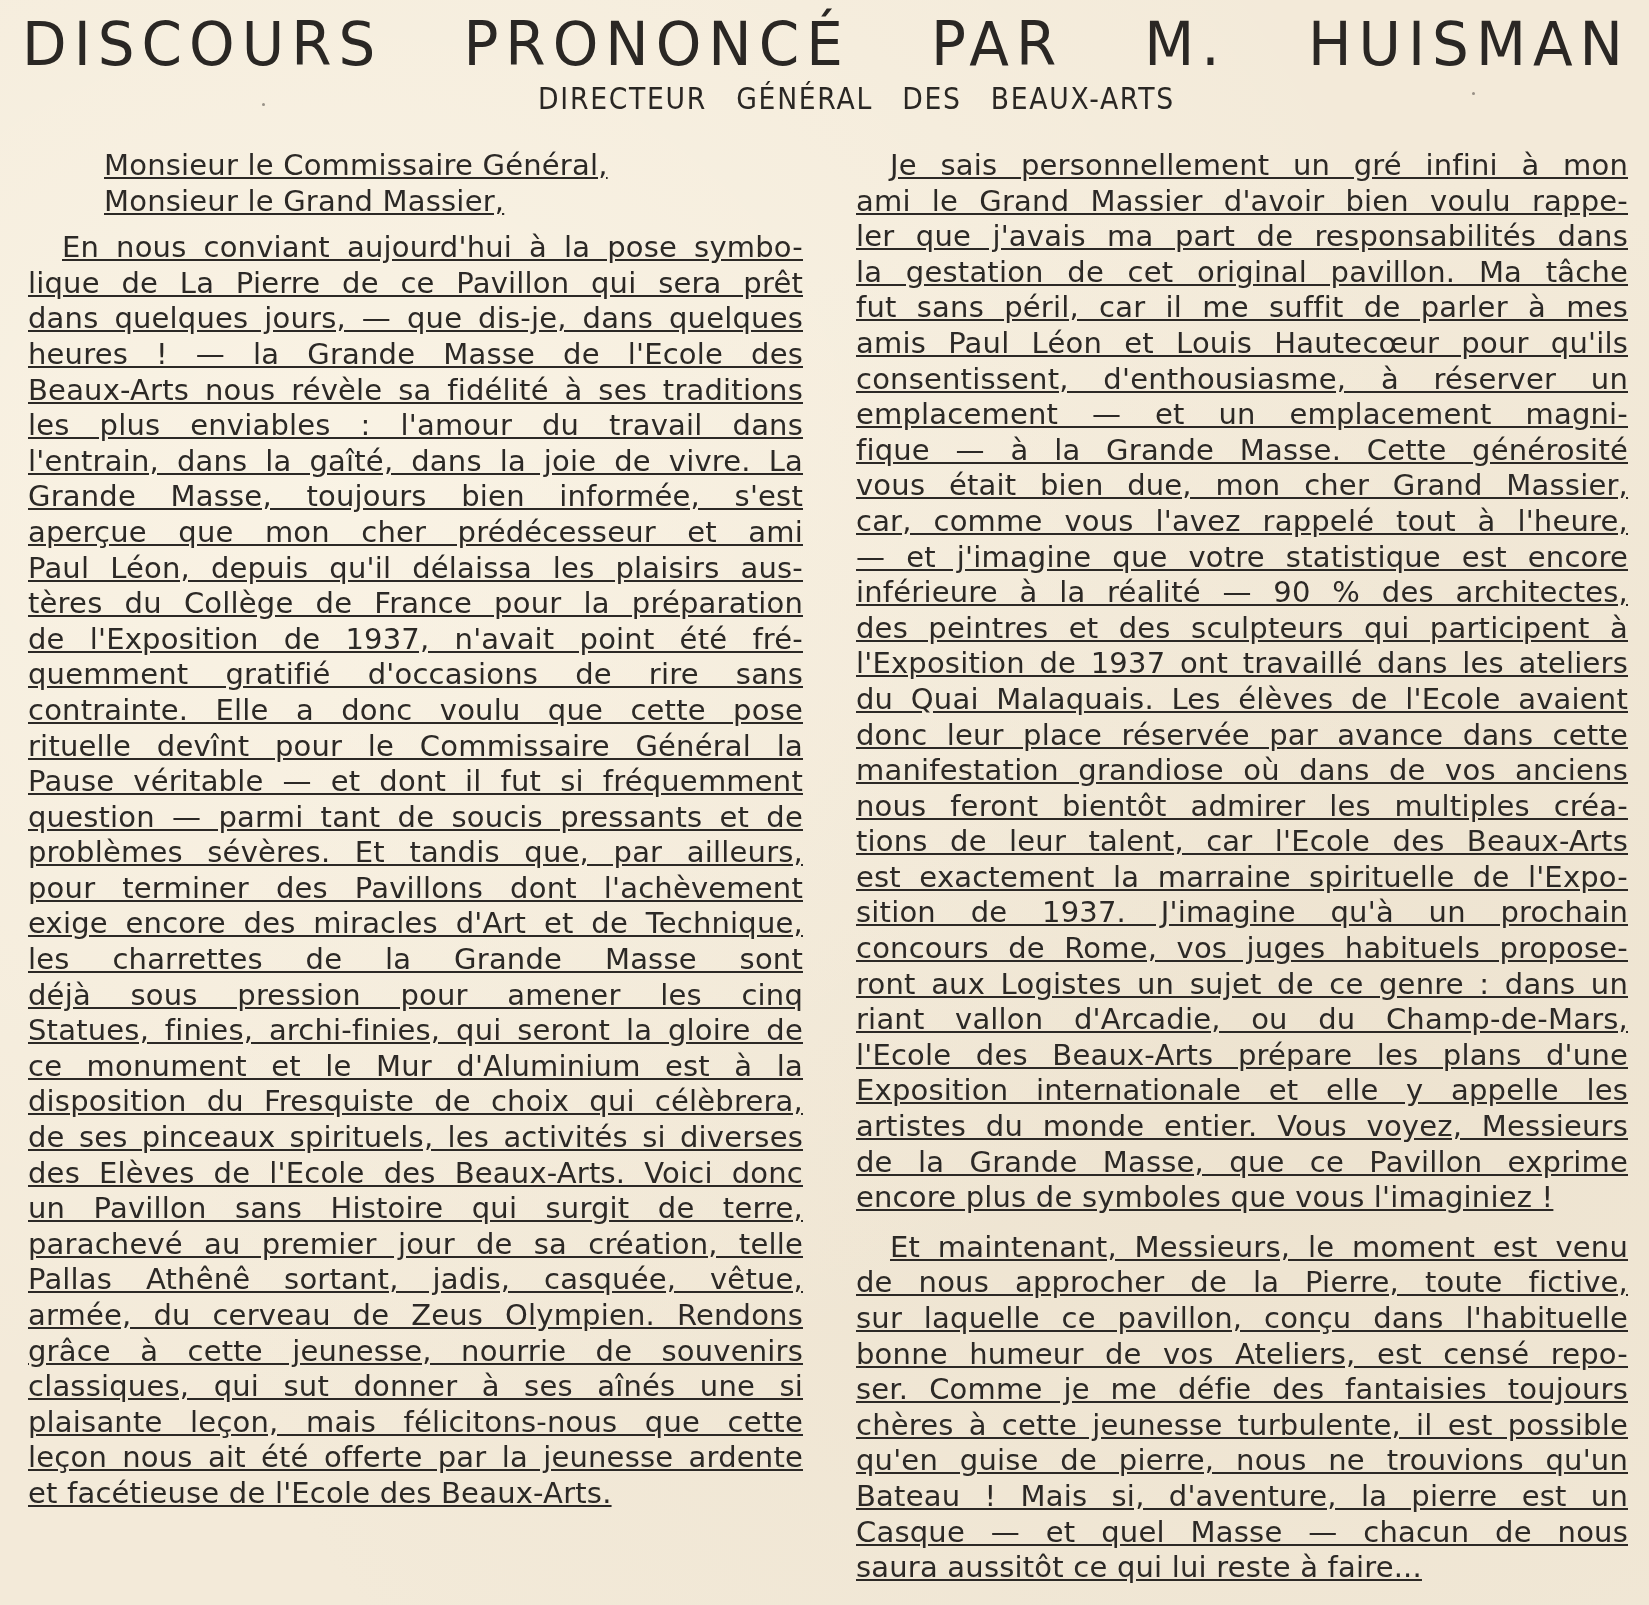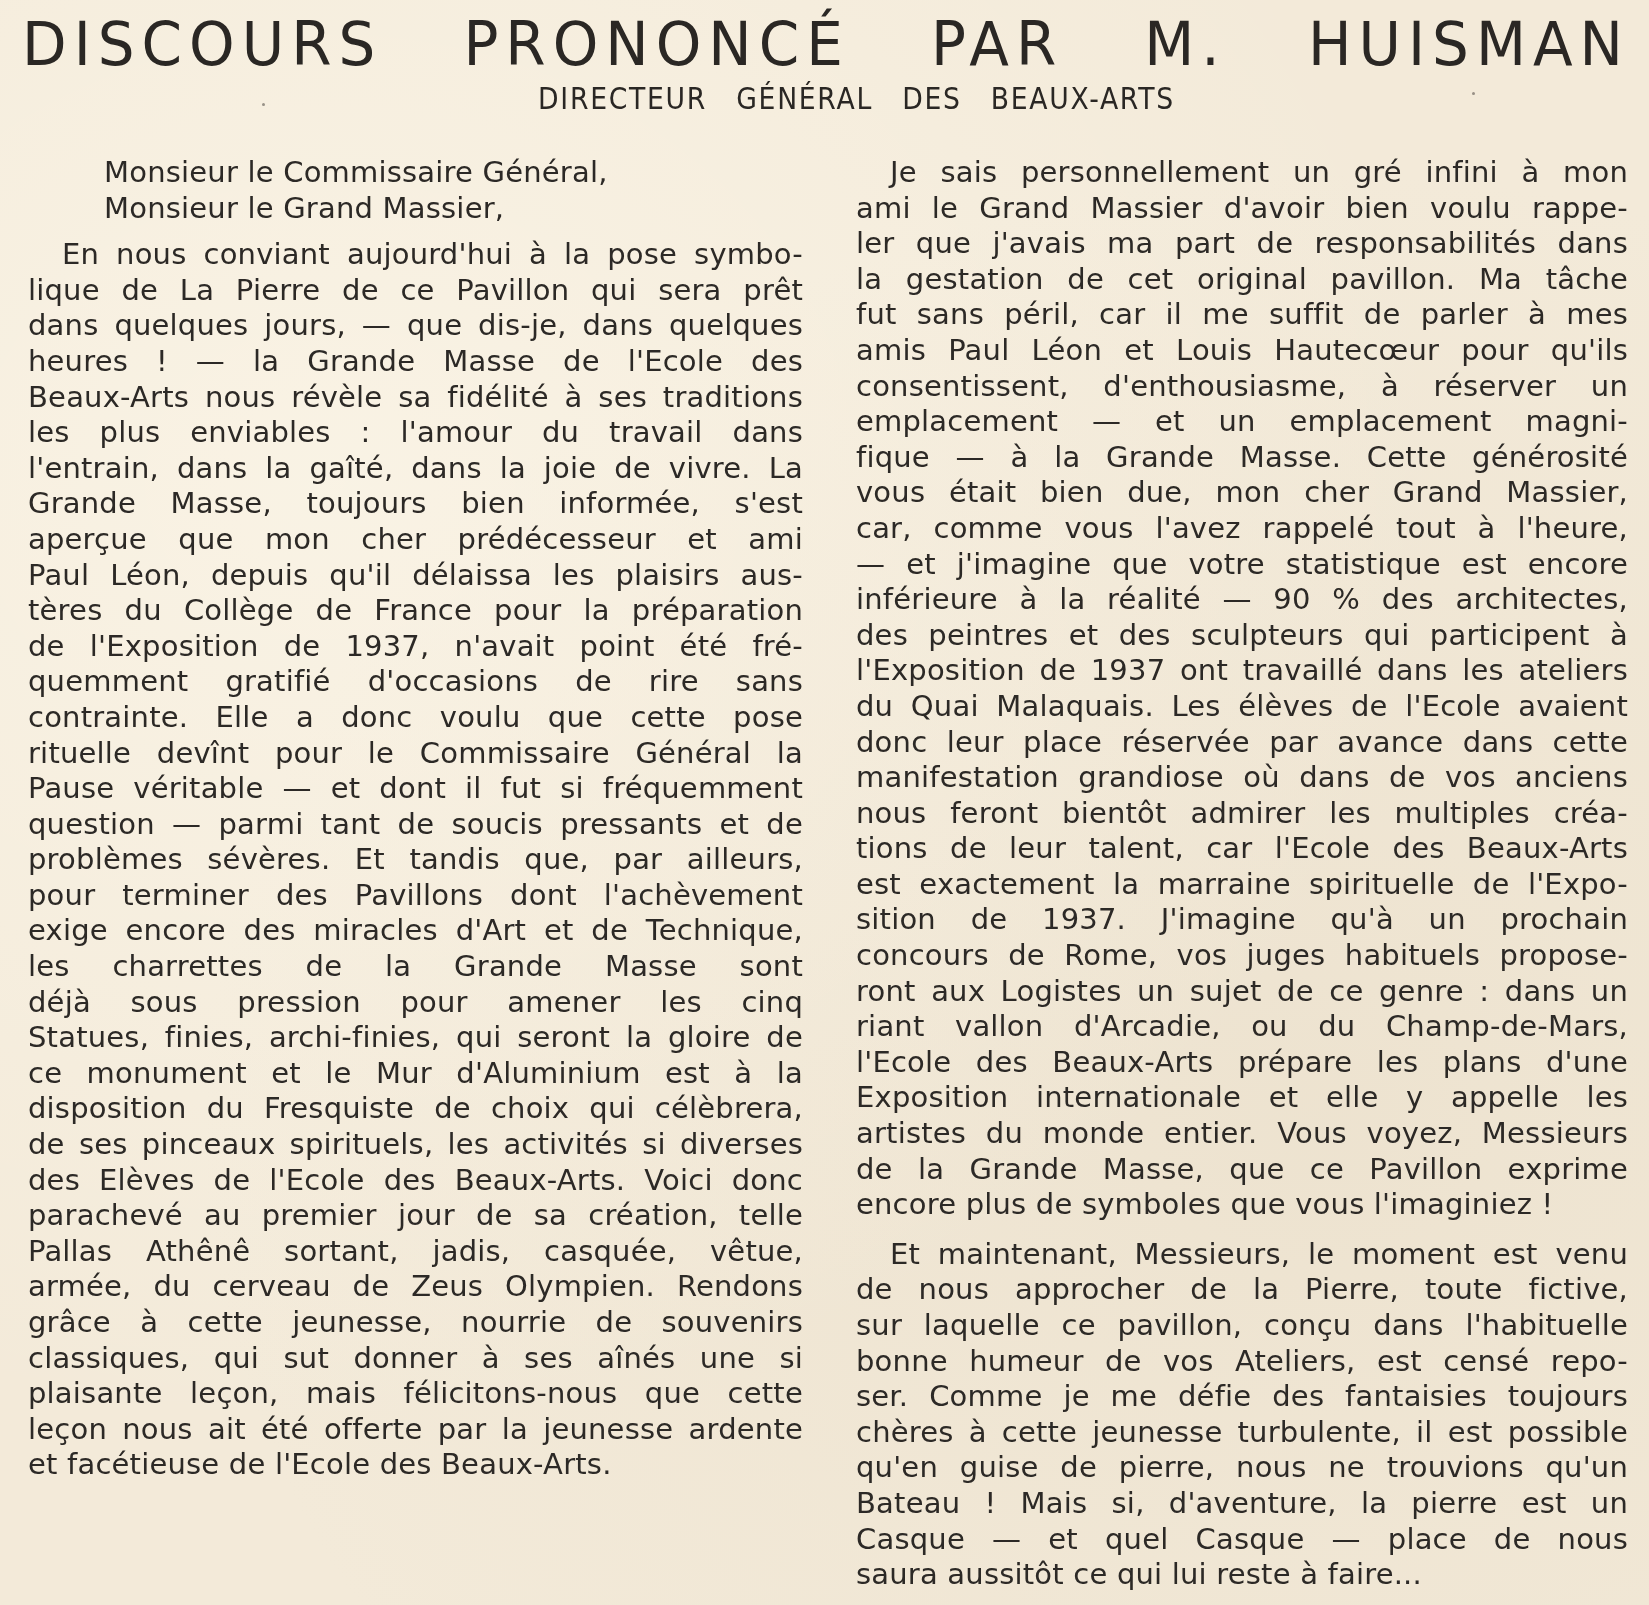--- a/index.html
+++ b/index.html
@@ -58,21 +58,22 @@
       padding-left: 9px;
     }
     .subtitle span {
       display: inline-block;
       transform: scaleX(0.86);
       transform-origin: center;
       padding-left: 54px;
     }
     .column {
       position: absolute;
-      top: 155px;
+      top: 148px;
+      text-decoration: underline;
     }
     .col-left {
       left: 28px;
       width: 775px;
     }
     .col-right {
       left: 856px;
       width: 772px;
     }
     .line {
@@ -140,20 +141,21 @@
       <div class="line">problèmes sévères. Et tandis que, par ailleurs,</div>
       <div class="line">pour terminer des Pavillons dont l'achèvement</div>
       <div class="line">exige encore des miracles d'Art et de Technique,</div>
       <div class="line">les charrettes de la Grande Masse sont</div>
       <div class="line">déjà sous pression pour amener les cinq</div>
       <div class="line">Statues, finies, archi-finies, qui seront la gloire de</div>
       <div class="line">ce monument et le Mur d'Aluminium est à la</div>
       <div class="line">disposition du Fresquiste de choix qui célèbrera,</div>
       <div class="line">de ses pinceaux spirituels, les activités si diverses</div>
       <div class="line">des Elèves de l'Ecole des Beaux-Arts. Voici donc</div>
+      <div class="line">un Pavillon sans Histoire qui surgit de terre,</div>
       <div class="line">parachevé au premier jour de sa création, telle</div>
       <div class="line">Pallas Athênê sortant, jadis, casquée, vêtue,</div>
       <div class="line">armée, du cerveau de Zeus Olympien. Rendons</div>
       <div class="line">grâce à cette jeunesse, nourrie de souvenirs</div>
       <div class="line">classiques, qui sut donner à ses aînés une si</div>
       <div class="line">plaisante leçon, mais félicitons-nous que cette</div>
       <div class="line">leçon nous ait été offerte par la jeunesse ardente</div>
       <div class="line last">et facétieuse de l'Ecole des Beaux-Arts.</div>
     </div>
   <div class="column col-right" id="col-right">
@@ -189,19 +191,19 @@
       <div class="line last">encore plus de symboles que vous l'imaginiez !</div>
       <div class="para-gap" style="height: 14px;"></div>
       <div class="line indent">Et maintenant, Messieurs, le moment est venu</div>
       <div class="line">de nous approcher de la Pierre, toute fictive,</div>
       <div class="line">sur laquelle ce pavillon, conçu dans l'habituelle</div>
       <div class="line">bonne humeur de vos Ateliers, est censé repo-</div>
       <div class="line">ser. Comme je me défie des fantaisies toujours</div>
       <div class="line">chères à cette jeunesse turbulente, il est possible</div>
       <div class="line">qu'en guise de pierre, nous ne trouvions qu'un</div>
       <div class="line">Bateau ! Mais si, d'aventure, la pierre est un</div>
-      <div class="line">Casque — et quel Casque — place de nous</div>
+      <div class="line">Casque — et quel Masse — chacun de nous</div>
       <div class="line last">saura aussitôt ce qui lui reste à faire...</div>
     </div>
 
   <span class="speck" style="left:262px;top:103px;"></span>
   <span class="speck" style="left:1472px;top:92px;"></span>
 </div>
 
 </body></html>

